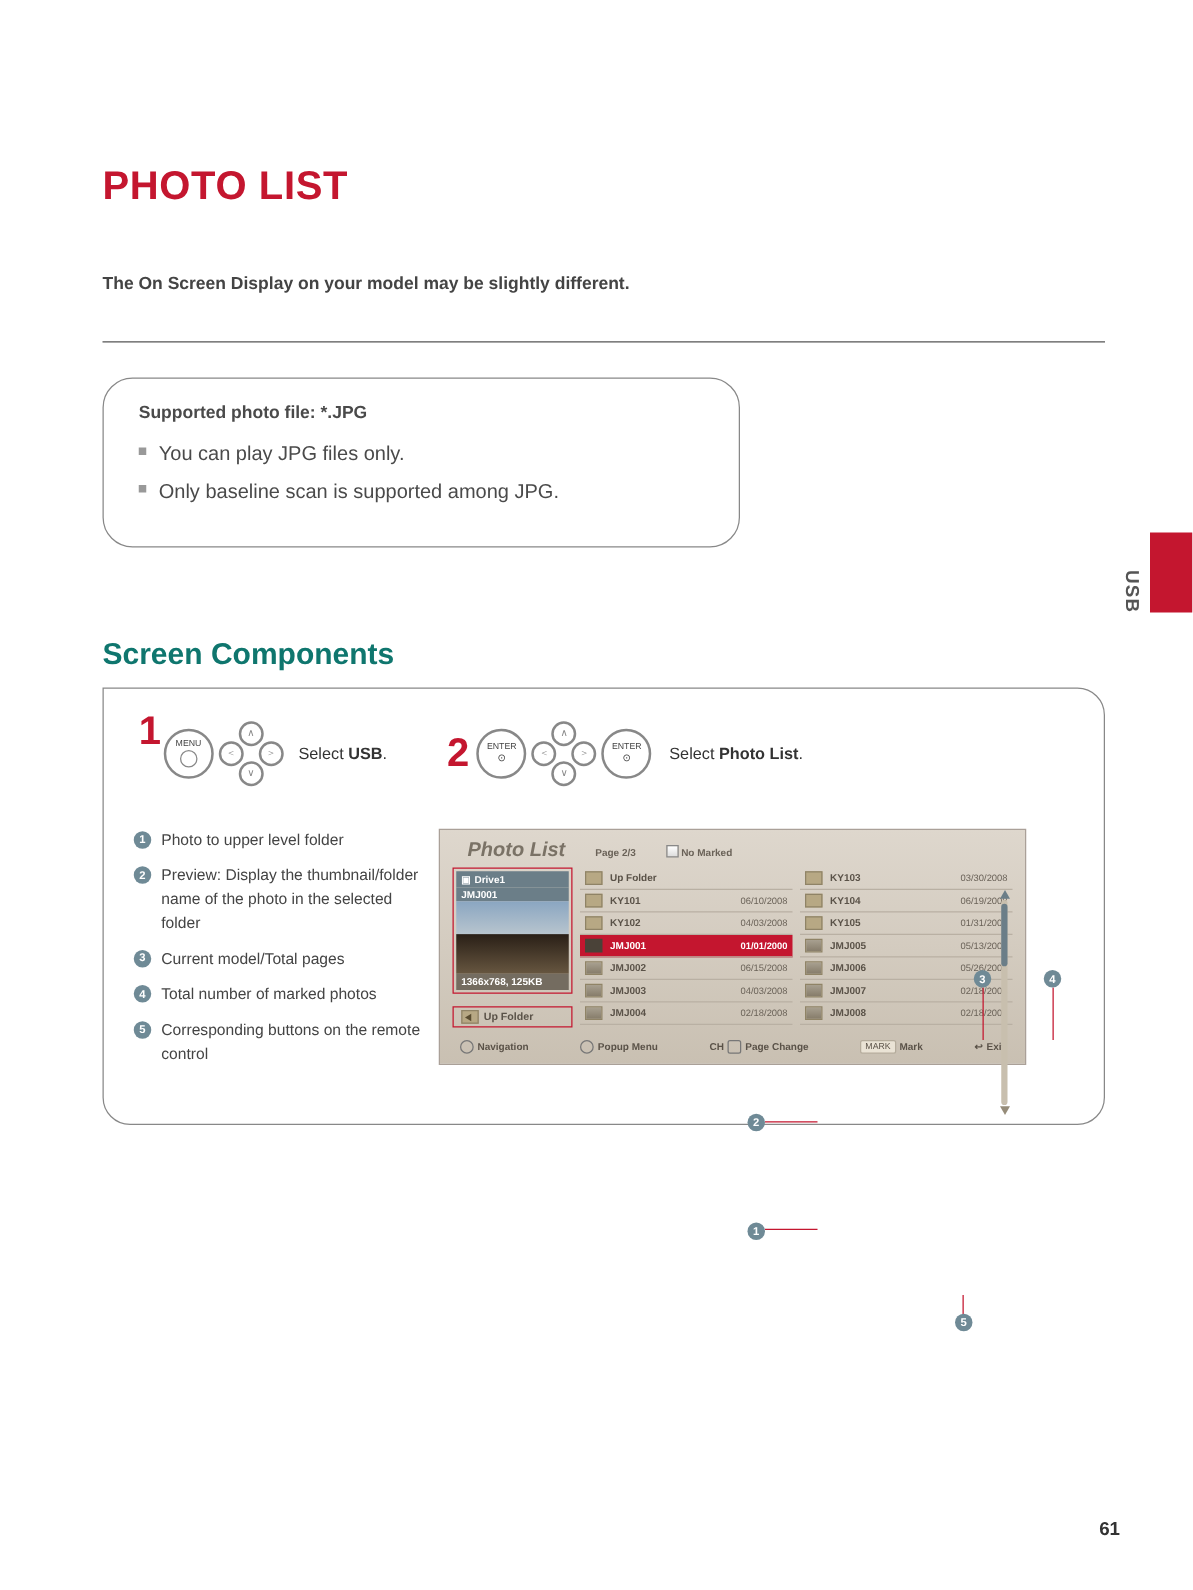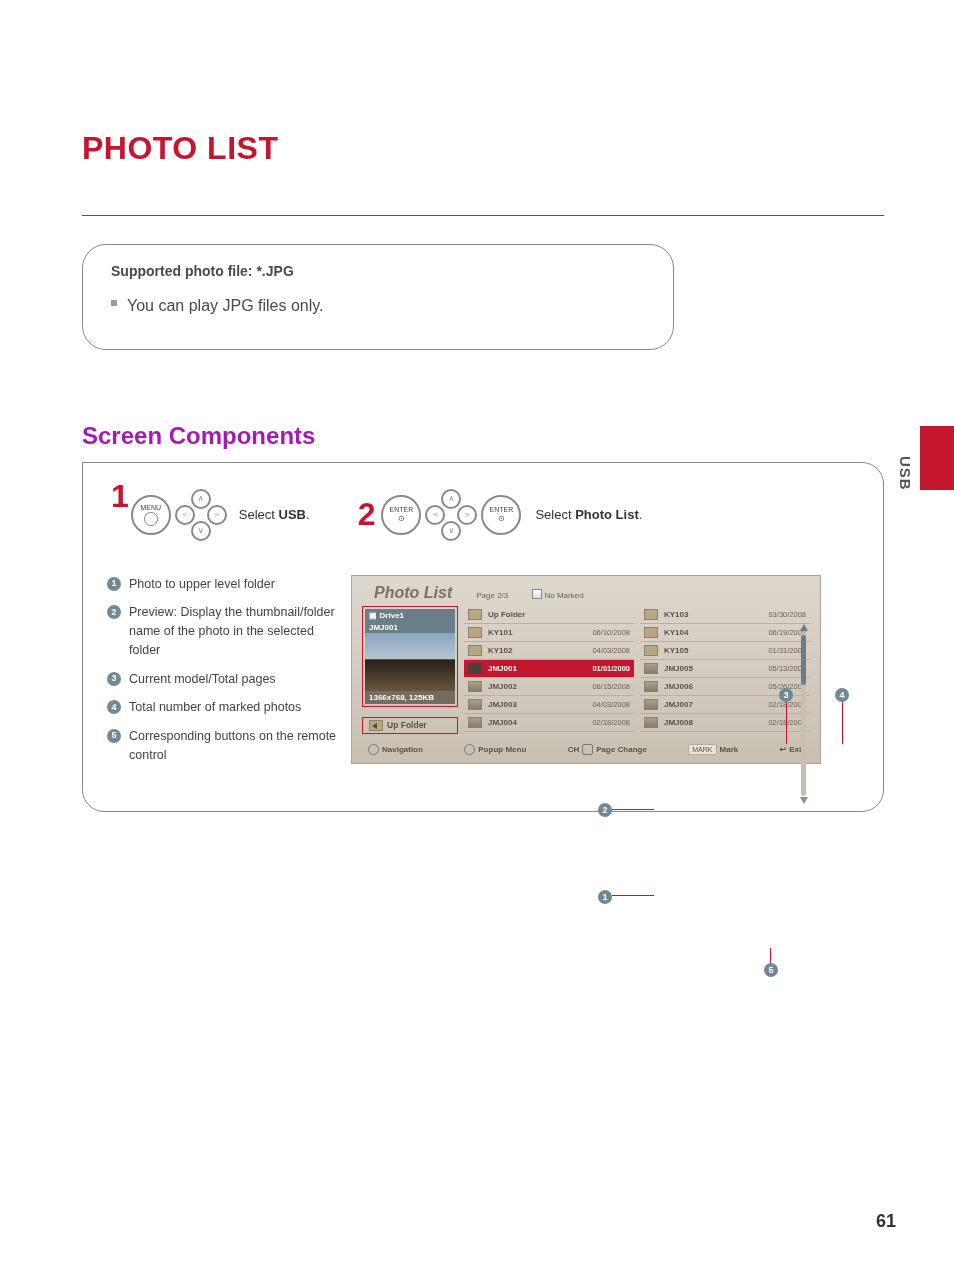--- a/index.html
+++ b/index.html
@@ -30,21 +30,21 @@
   }
   hr.rule {
     border: none;
     border-top: 1px solid #555;
     margin-top: 36px;
   }
   .box {
     border: 1px solid #888;
     border-radius: 24px;
     padding: 18px 28px 28px 28px;
-    width: 592px;
+    width: 510px;
     margin-top: 28px;
   }
   .box-title {
     font-weight: 700;
     font-size: 14px;
     margin-bottom: 12px;
   }
   .box ul { list-style: none; }
   .box li {
     font-size: 16px;
@@ -68,21 +68,21 @@
   .side-label {
     position: absolute;
     right: 40px; top: 456px;
     writing-mode: vertical-rl;
     font-weight: 700;
     color: #555;
     font-size: 15px;
     letter-spacing: 1px;
   }
   h2.sub {
-    color: #a21caf;
+    color: #0f766e;
     font-size: 24px;
     font-weight: 600;
     margin-top: 72px;
     margin-bottom: 12px;
   }
   .diagram {
     border: 1px solid #888;
     border-radius: 0 22px 22px 22px;
     padding: 28px 24px 36px 24px;
     position: relative;
@@ -152,21 +152,21 @@
   }
   .tvheader {
     display: flex; align-items: baseline; gap: 24px;
     padding-bottom: 4px;
   }
   .tvheader .t {
     font-size: 16px; font-weight: 700; color: #7a7266;
     font-style: italic;
     margin-left: 12px;
   }
-  .tvheader .pg { font-size: 8px; color: #6a6258; }
+  .tvheader .pg { font-size: 8px; color: #6a6258; font-weight: bold; }
   .tvheader .checkicon {
     display: inline-block; width: 10px; height: 10px;
     border: 1px solid #888; position: relative; top: 1px;
     background: linear-gradient(#fff,#ddd);
   }
   .tvbody { display: flex; gap: 6px; }
   .tvside {
     width: 96px;
     border: 1px solid #c4162f;
     padding: 2px;
@@ -289,40 +289,42 @@
     border-left: 4px solid transparent;
     border-right: 4px solid transparent;
   }
   .scrollbar::before { top: -8px; border-bottom: 7px solid #6b7e88; }
   .scrollbar::after { bottom: -8px; border-top: 7px solid #968c79; }
   .scrollthumb { position:absolute; top:3px; left:0; width:5px; height:50px; background:#6b7e88; border-radius:3px; }
 
   .pagenum {
     position: absolute;
     right: 58px; bottom: 40px;
-    font-size: 18px;
+    font-size: 15px;
     font-weight: 700;
     color: #333;
   }
 </style>
 </head>
 <body>
 
 <div class="page">
   <h1 class="title">PHOTO LIST</h1>
 
   <div class="intro">
+    <p>The On Screen Display on your model may be slightly different.</p>
   </div>
 
   <hr class="rule">
 
   <div class="box">
     <div class="box-title">Supported photo file: *.JPG</div>
     <ul>
       <li>You can play JPG files only.</li>
+      <li>Only baseline scan is supported among JPG.</li>
     </ul>
   </div>
 
   <h2 class="sub">Screen Components</h2>
 
   <div class="diagram">
 
     <div class="toprow">
       <span class="bignum n1">1</span>
       <span class="circle-btn">

